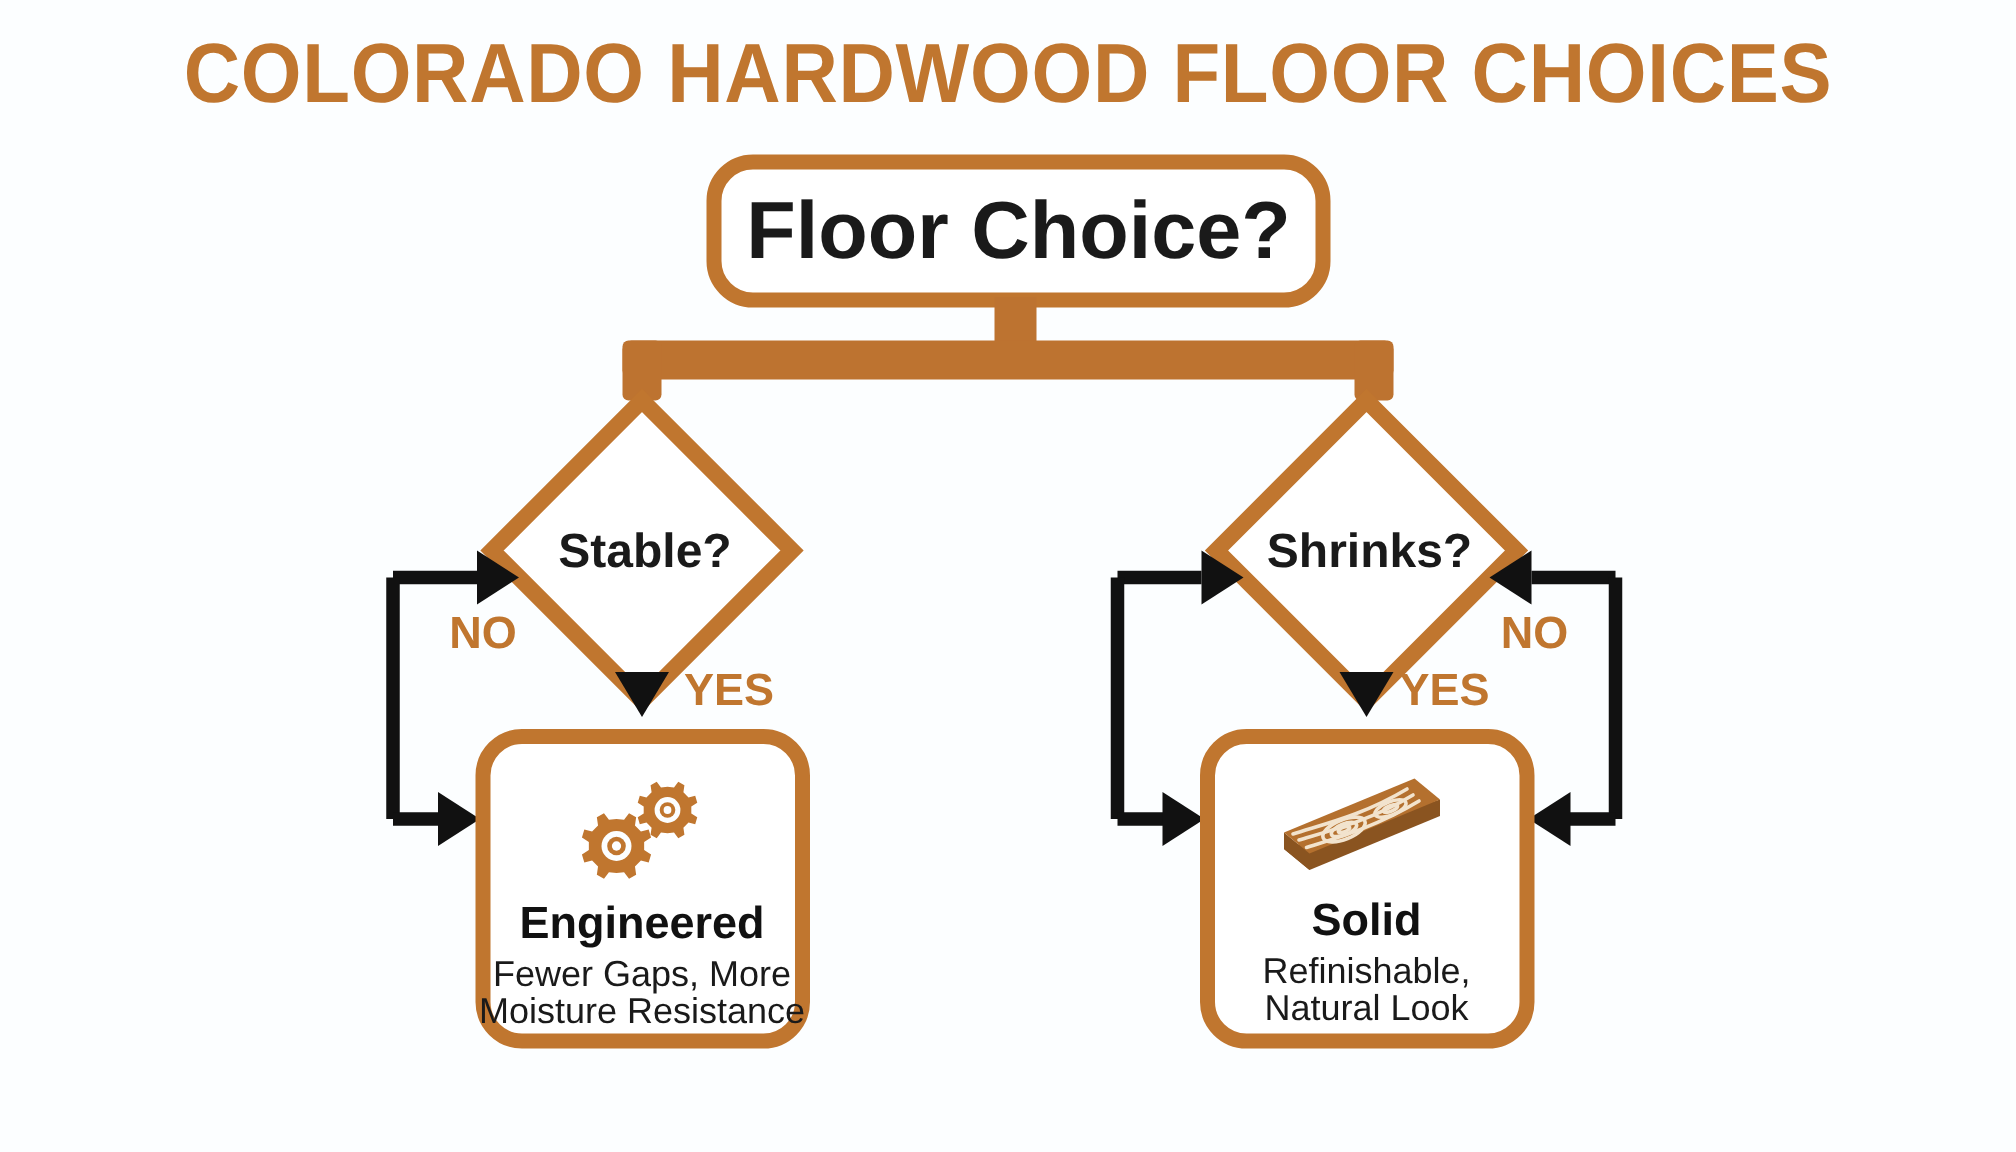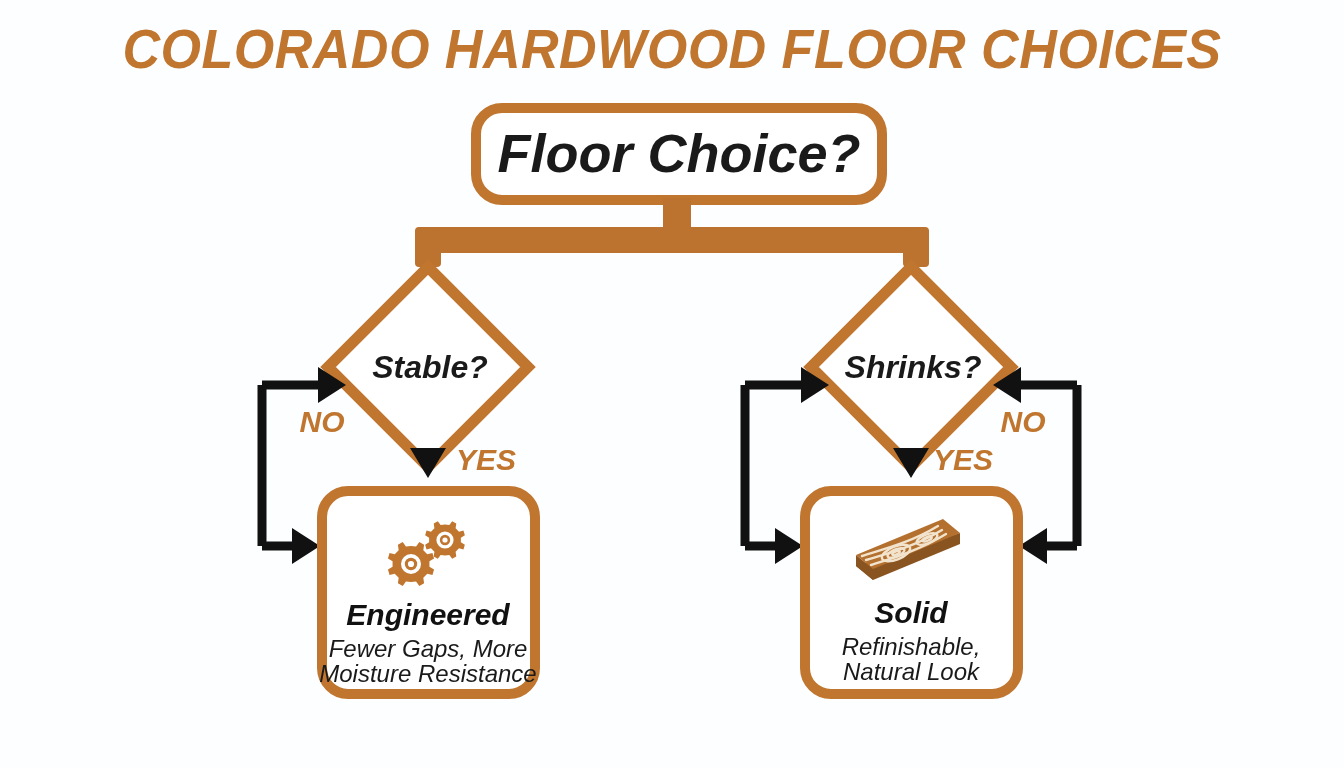--- a/index.html
+++ b/index.html
@@ -12,21 +12,20 @@
     width: 1344px;
     height: 768px;
     overflow: hidden;
     font-family: "Liberation Sans", sans-serif;
   }
   #canvas {
     position: relative;
     width: 1344px;
     height: 768px;
     background: #fcfeff;
-    font-style: italic;
   }
   #flow {
     position: absolute;
     top: 0;
     left: 0;
     width: 1344px;
     height: 768px;
   }
   .title-text {
     font-family: "Liberation Sans Narrow", "Liberation Sans", sans-serif;

